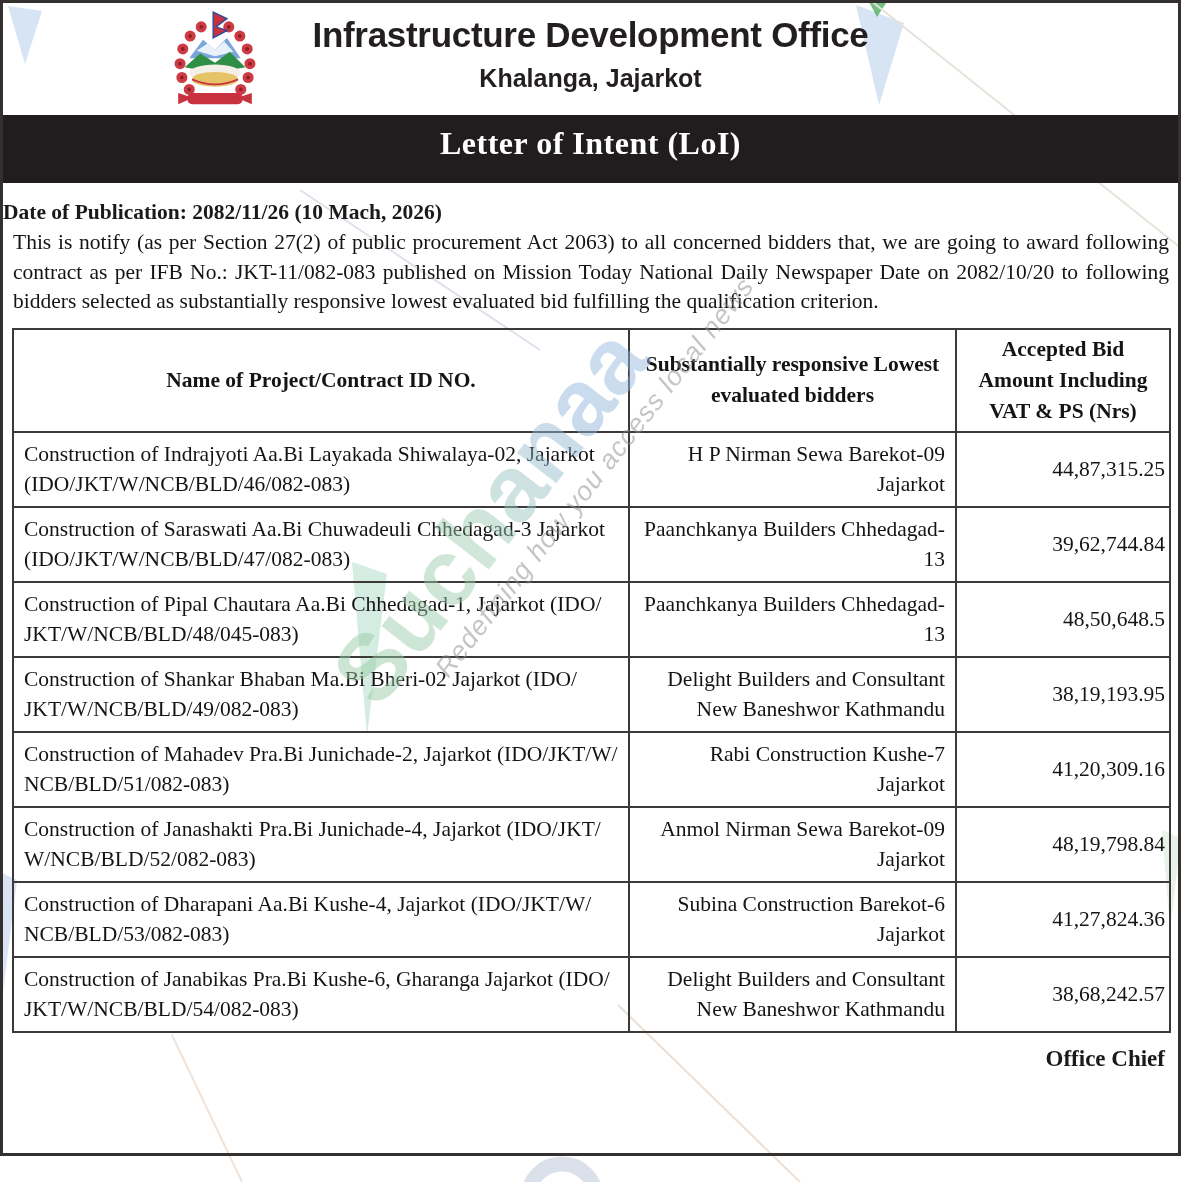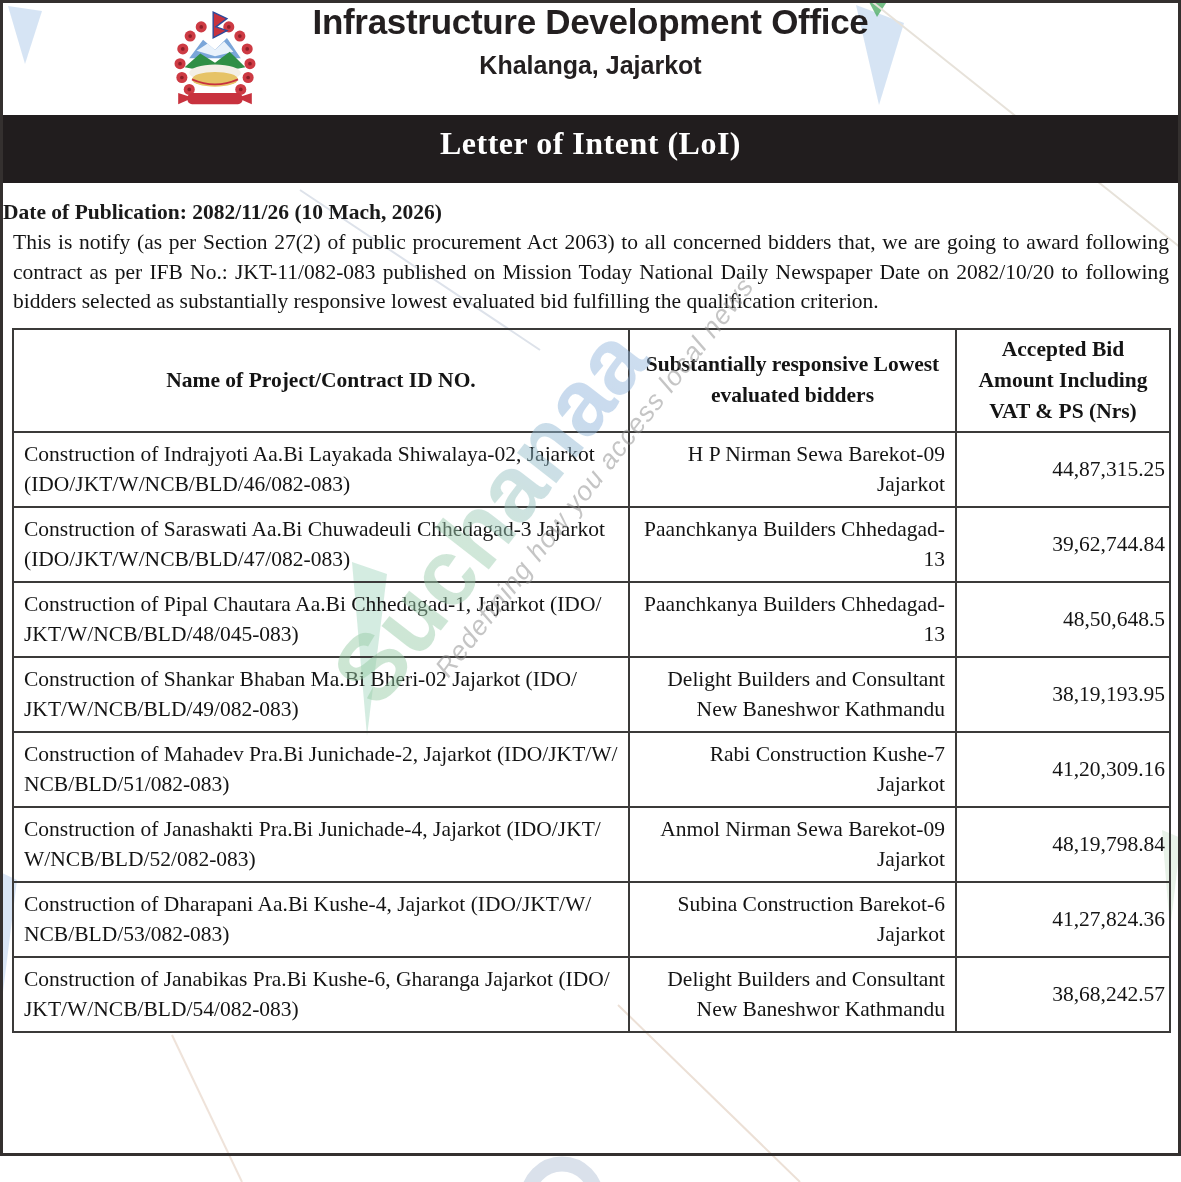--- a/index.html
+++ b/index.html
@@ -11,21 +11,21 @@
 
   
   .page {
     position:absolute; left:0; top:0; z-index:1;
     width:1175px; height:1150px; border:3px solid #34302f;
     background:transparent;
   }
   .header { position:relative; height:112px; }
   .logo { position:absolute; left:166px; top:5px; }
   .title {
-    text-align:center;
+    padding-top:13px; text-align:center;
     font-family:"Liberation Sans", sans-serif; font-weight:bold;
     font-size:35px; line-height:38px; color:#231f20; letter-spacing:-0.3px;
   }
   .subtitle {
     margin-top:10px; text-align:center;
     font-family:"Liberation Sans", sans-serif; font-weight:bold;
     font-size:25px; color:#231f20;
   }
   .band {
     height:68px; background:#211d1e; color:#ffffff;
@@ -209,19 +209,20 @@
           <td class="amount">41,27,824.36</td>
         </tr>
         <tr class="row">
           <td class="project">Construction of Janabikas Pra.Bi Kushe-6, Gharanga Jajarkot (IDO/​JKT/​W/​NCB/​BLD/​54/​082-083)</td>
           <td class="bidder">Delight Builders and Consultant New Baneshwor Kathmandu</td>
           <td class="amount">38,68,242.57</td>
         </tr>
       </tbody>
     </table>
 
+    <div class="signatory">Office Chief</div>
   </div>
 
   <div class="wm-brand">Suchanaa</div>
   <div class="wm-tag">Redefining how you access local news</div>
 
   <div class="source">Source: Mission Today</div>
 </div>
 
 </body></html>

